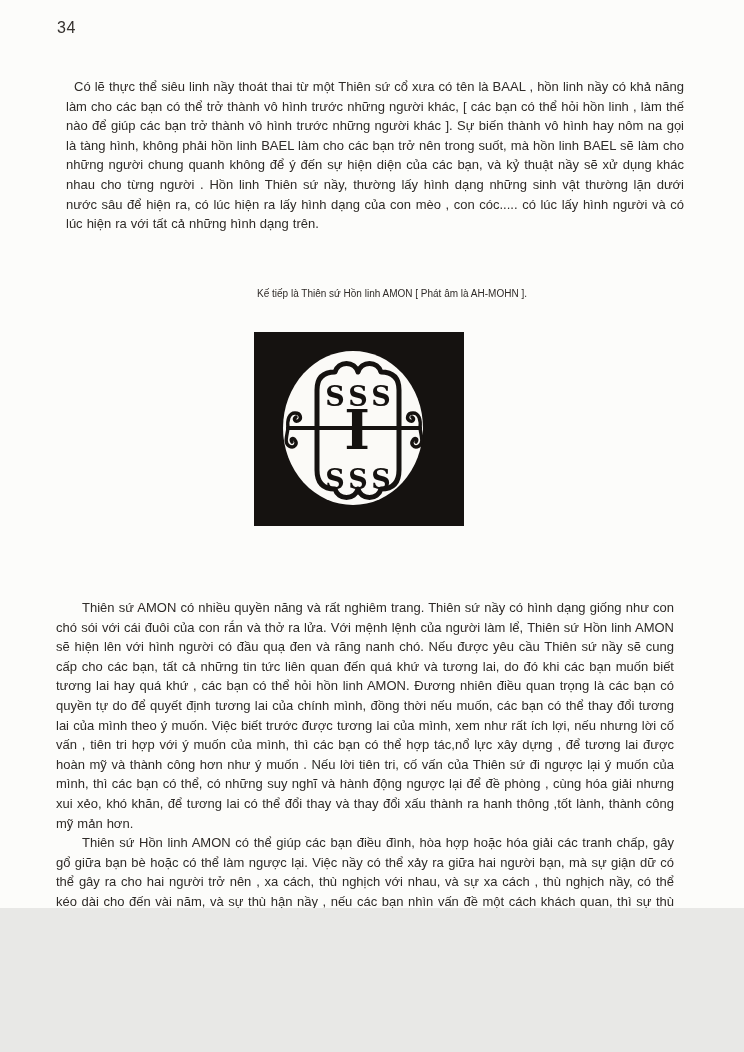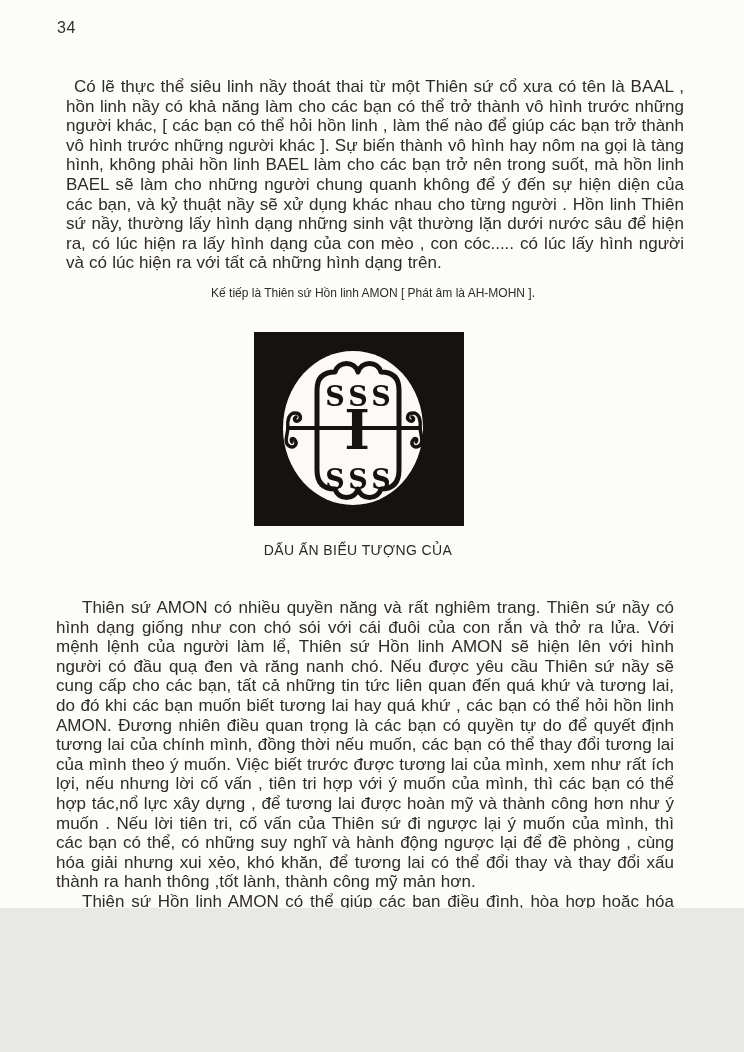--- a/index.html
+++ b/index.html
@@ -12,28 +12,28 @@
     color:#2f2b28;
     overflow:hidden;
   }
   .page-number {
     position:absolute; top:19px; left:57px;
     font-size:16px; letter-spacing:.5px; color:#35312e;
   }
   .para {
     margin:0;
     text-align:justify;
-    font-size:17px;
+    font-size:13px;
     line-height:19.6px;
     word-spacing:.4px;
   }
   .p1 { position:absolute; top:77px; left:66px; width:618px; text-indent:8px; }
   .intro {
-    position:absolute; top:284px; left:64px; width:618px;
-    text-align:center; font-size:12px; line-height:19.6px;
+    position:absolute; top:284px; left:83px; width:618px;
+    text-align:center; font-size:10px; line-height:19.6px;
   }
   .figure { position:absolute; top:332px; left:254px; width:210px; height:194px; margin:0; }
   .figure svg { display:block; }
   .sigil-s {
     font-family:"DejaVu Serif", serif;
     font-weight:bold; font-size:27px;
   }
   .sigil-i {
     font-family:"DejaVu Serif", serif;
     font-weight:bold; font-size:55px;
@@ -93,21 +93,20 @@
 
       <text class="sigil-s" x="81" y="157" text-anchor="middle" fill="#151210">S</text>
       <text class="sigil-s" x="104" y="157" text-anchor="middle" fill="#151210">S</text>
       <text class="sigil-s" x="127" y="157" text-anchor="middle" fill="#151210">S</text>
 
       <text class="sigil-i" x="103" y="117" text-anchor="middle" fill="#151210">I</text>
     </svg>
   </figure>
 
   <div class="caption">
-    <div>DẤU ẤN BIỂU TƯỢNG CỦA</div>
   </div>
 
   <div class="body2">
     <p class="para p2">Thiên sứ AMON có nhiều quyền năng và rất nghiêm trang. Thiên sứ nầy có hình dạng giống như con chó sói với cái đuôi của con rắn và thở ra lửa. Với mệnh lệnh của người làm lể, Thiên sứ Hồn linh AMON sẽ hiện lên với hình người có đầu quạ đen và răng nanh chó. Nếu được yêu cầu Thiên sứ nầy sẽ cung cấp cho các bạn, tất cả những tin tức liên quan đến quá khứ và tương lai, do đó khi các bạn muốn biết tương lai hay quá khứ , các bạn có thể hỏi hồn linh AMON. Đương nhiên điều quan trọng là các bạn có quyền tự do để quyết định tương lai của chính mình, đồng thời nếu muốn, các bạn có thể thay đổi tương lai của mình theo ý muốn. Việc biết trước được tương lai của mình, xem như rất ích lợi, nếu nhưng lời cố vấn , tiên tri hợp với ý muốn của mình, thì các bạn có thể hợp tác,nổ lực xây dựng , để tương lai được hoàn mỹ và thành công hơn như ý muốn . Nếu lời tiên tri, cố vấn của Thiên sứ đi ngược lại ý muốn của mình, thì các bạn có thể, có những suy nghĩ và hành động ngược lại để đề phòng , cùng hóa giải nhưng xui xẻo, khó khăn, để tương lai có thể đổi thay và thay đổi xấu thành ra hanh thông ,tốt lành, thành công mỹ mản hơn.</p>
     <p class="para p3">Thiên sứ Hồn linh AMON có thể giúp các bạn điều đình, hòa hợp hoặc hóa giải các tranh chấp, gây gổ giữa bạn bè hoặc có thể làm ngược lại. Việc nầy có thể xảy ra giữa hai người bạn, mà sự giận dữ có thể gây ra cho hai người trở nên , xa cách, thù nghịch với nhau, và sự xa cách , thù nghịch nầy, có thể kéo dài cho đến vài năm, và sự thù hận nầy , nếu các bạn nhìn vấn đề một cách khách quan, thì sự thù hận , xa cách nầy cần thiết phải</p>
   </div>
 
   <div class="scan-artifact"></div>
   <div class="scan-artifact2"></div>
 

